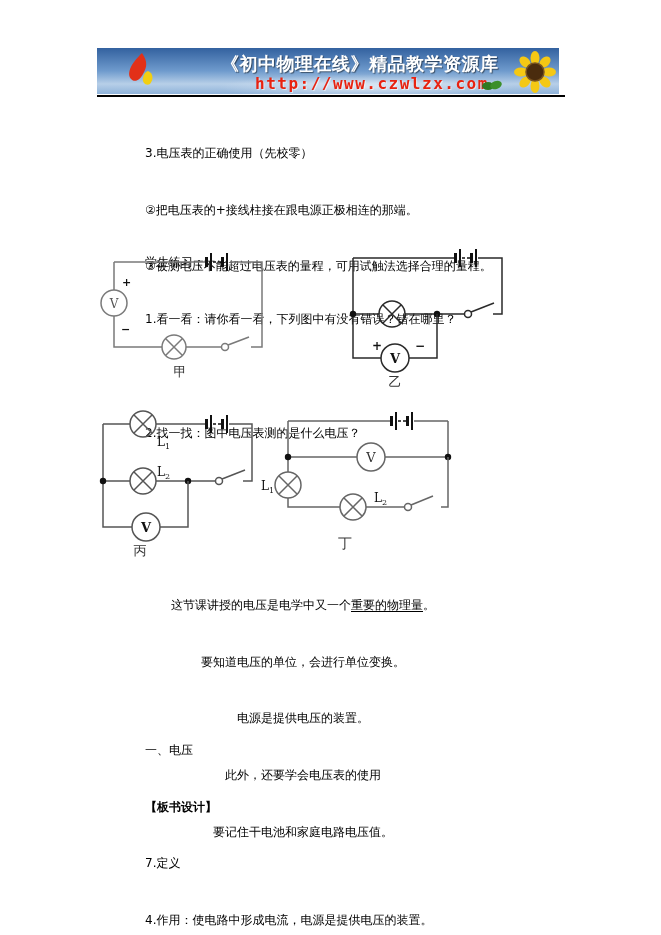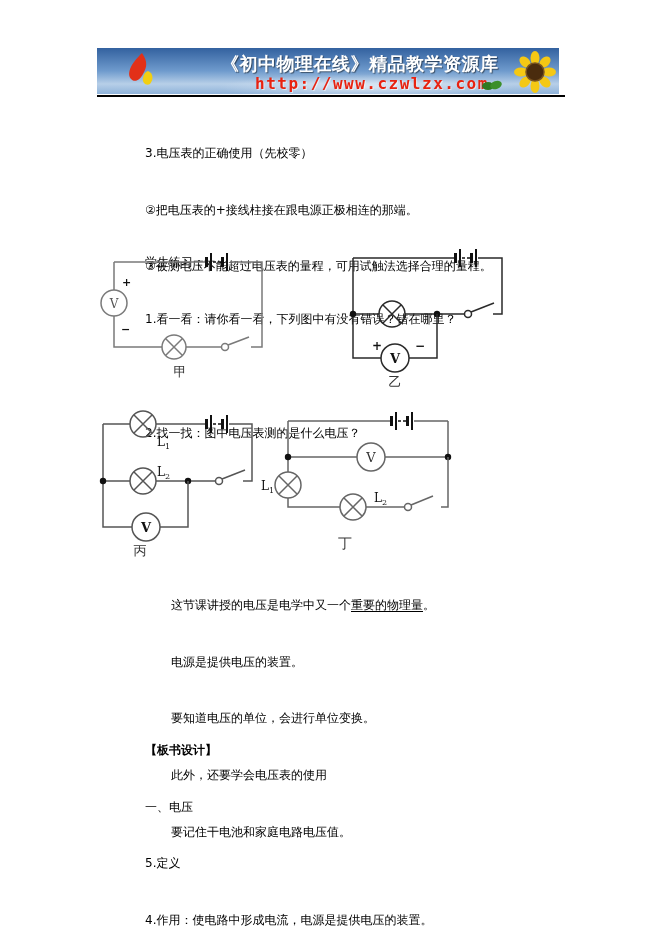--- a/index.html
+++ b/index.html
@@ -19,21 +19,21 @@
           text-shadow:1px 1px 0 rgba(255,255,255,.55);white-space:pre;}
   .logo{position:absolute;left:28px;top:4px;}
   .sunflower{position:absolute;right:4px;top:4px;}
   .leaf{position:absolute;right:56px;bottom:2px;}
   .rule{position:absolute;left:97px;top:95px;width:468px;height:2px;background:#000;}
 
   
   .tb{position:absolute;left:97px;white-space:pre;margin-left:48px;}
   .line{font-size:12px;line-height:18.7px;height:18.7px;}
   .b{font-weight:bold;}
-  .indent{padding-left:26px;}
+  .indent{padding-left:26px;text-align:center;}
   .u{text-decoration:underline;text-underline-offset:2px;}
 
   svg{position:absolute;overflow:visible;}
   svg text{font-family:"DejaVu Serif",serif;}
   .cjk-label{font-family:"DejaVu Sans",sans-serif;}
 </style>
 </head>
 <body>
 
 <div class="page">
@@ -208,31 +208,31 @@
     <g>
       <circle cx="153" cy="99" r="3.5"></circle>
       <path d="M156,97 L178,88"></path>
     </g>
     <path d="M193,49 V99 H186"></path>
     <text x="90" y="140" text-anchor="middle" font-size="14" fill="#333" stroke="none" class="cjk-label">丁</text>
   </svg>
 
   <div class="tb" style="top:558px;">
     <div class="line indent"><span>这节课讲授的电压是电学中又一个</span><span class="u">重要的物理量</span><span>。</span></div>
+    <div class="line indent">要知道电压的单位，会进行单位变换。</div>
     <div class="line indent">电源是提供电压的装置。</div>
-    <div class="line indent">要知道电压的单位，会进行单位变换。</div>
     <div class="line indent">此外，还要学会电压表的使用</div>
     <div class="line indent">要记住干电池和家庭电路电压值。</div>
     
   </div>
 
   <div class="tb" style="top:703px;">
+    <div class="line">一、电压</div>
     <div class="line b">【板书设计】</div>
-    <div class="line">一、电压</div>
-    <div class="line">5.定义</div>
+    <div class="line">7.定义</div>
     <div class="line">4.作用：使电路中形成电流，电源是提供电压的装置。</div>
     
     
     
     
   </div>
 
 </div>
 
 </body></html>

